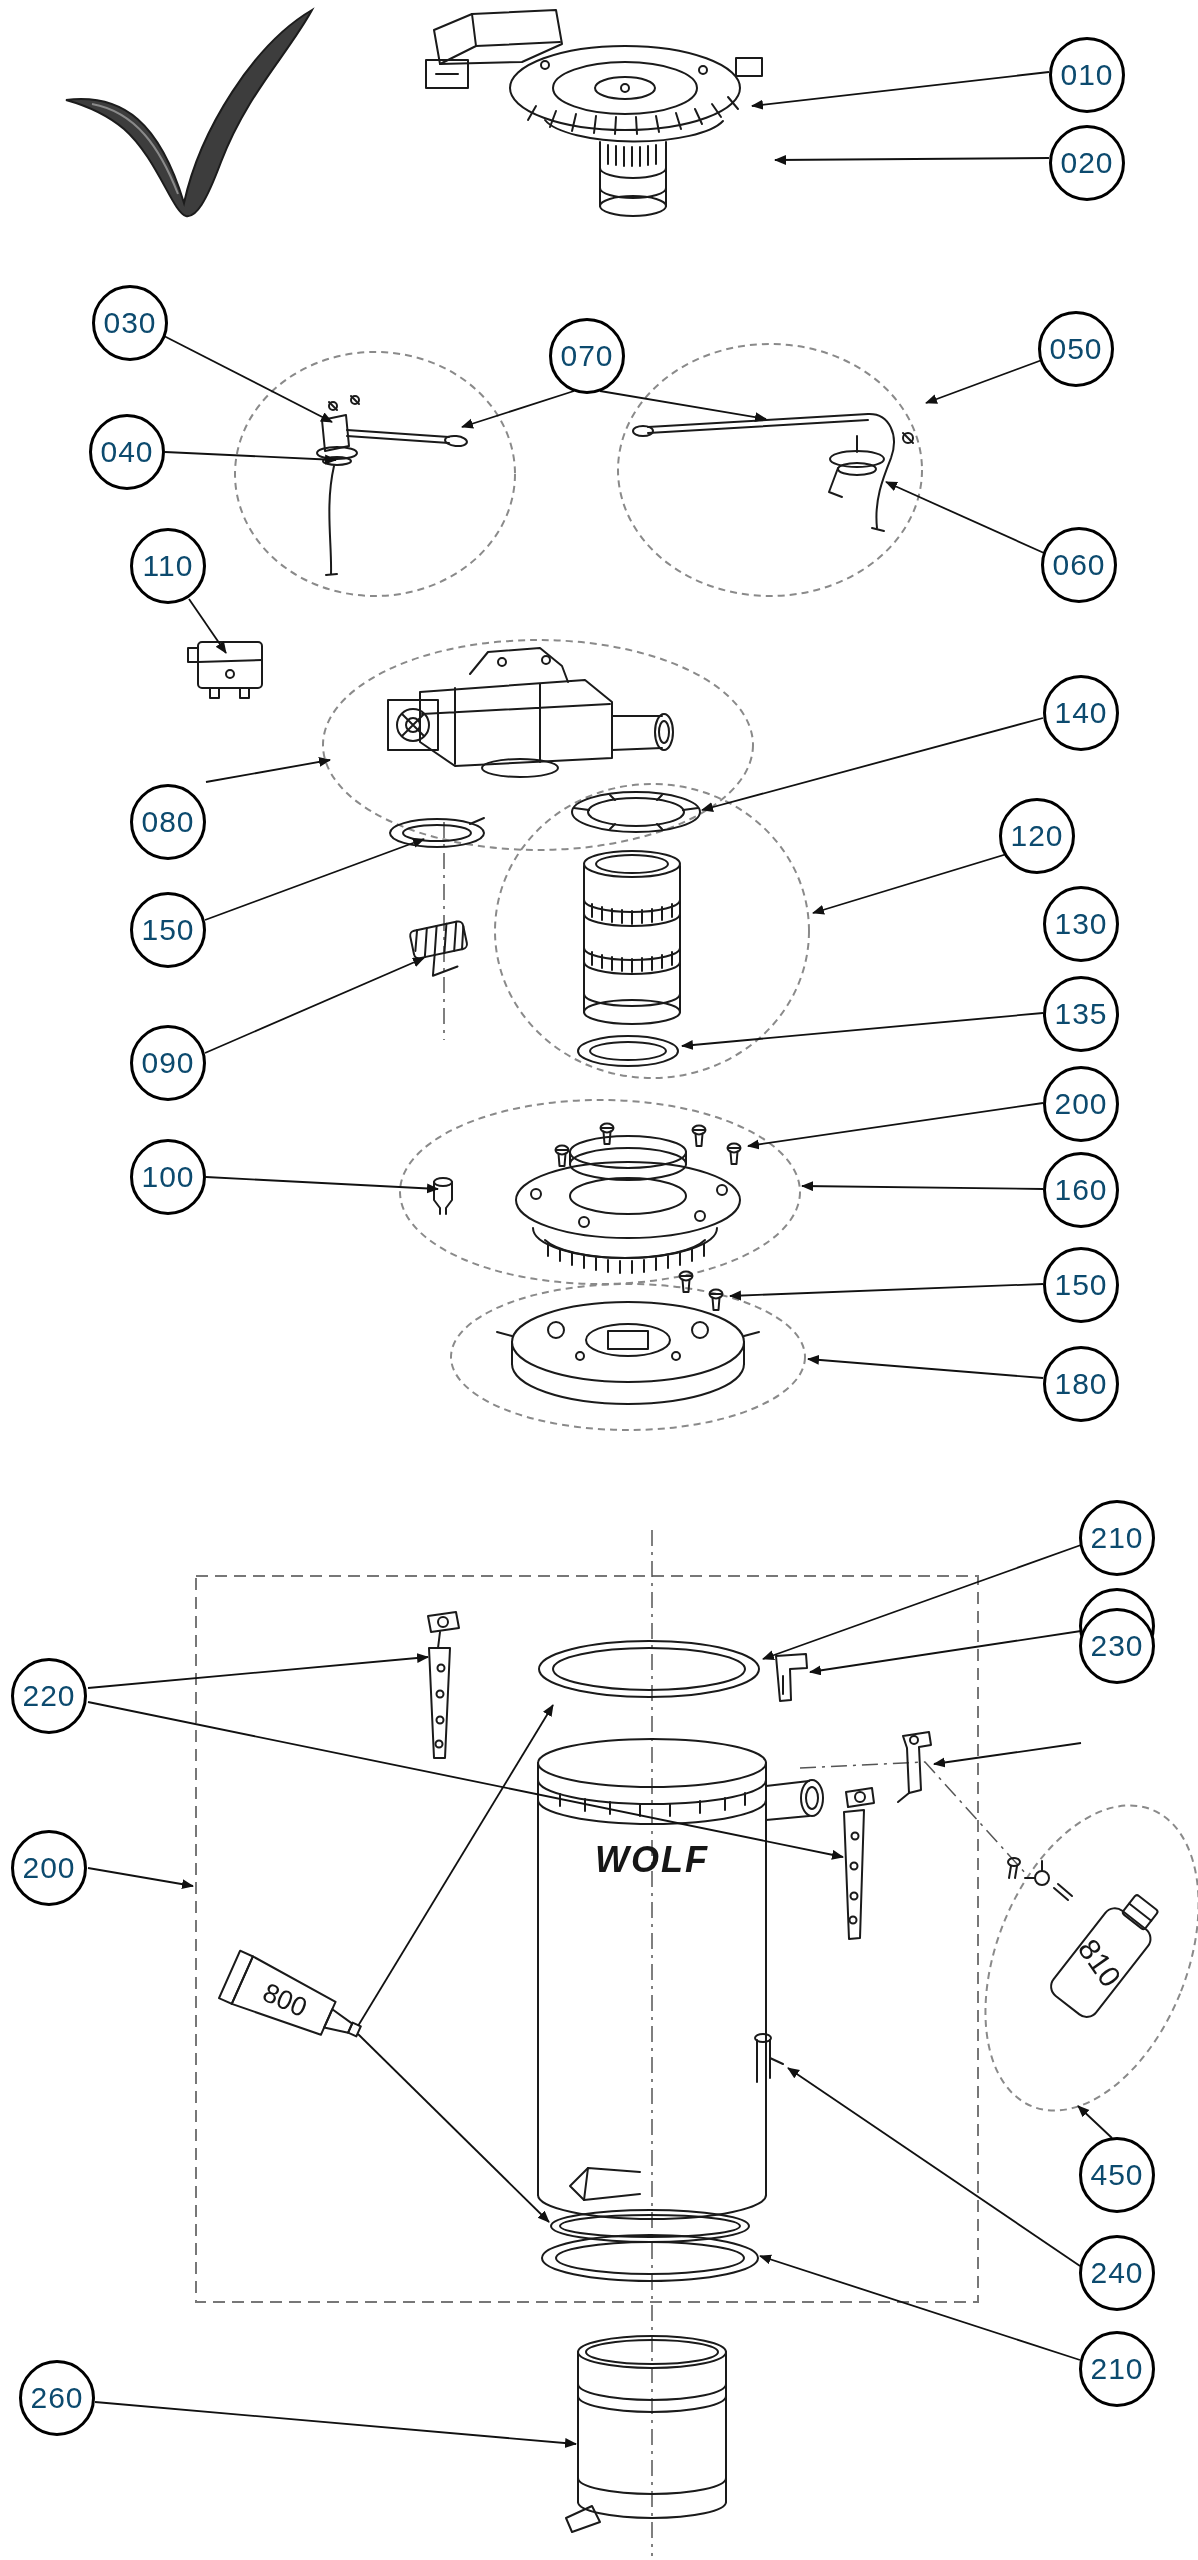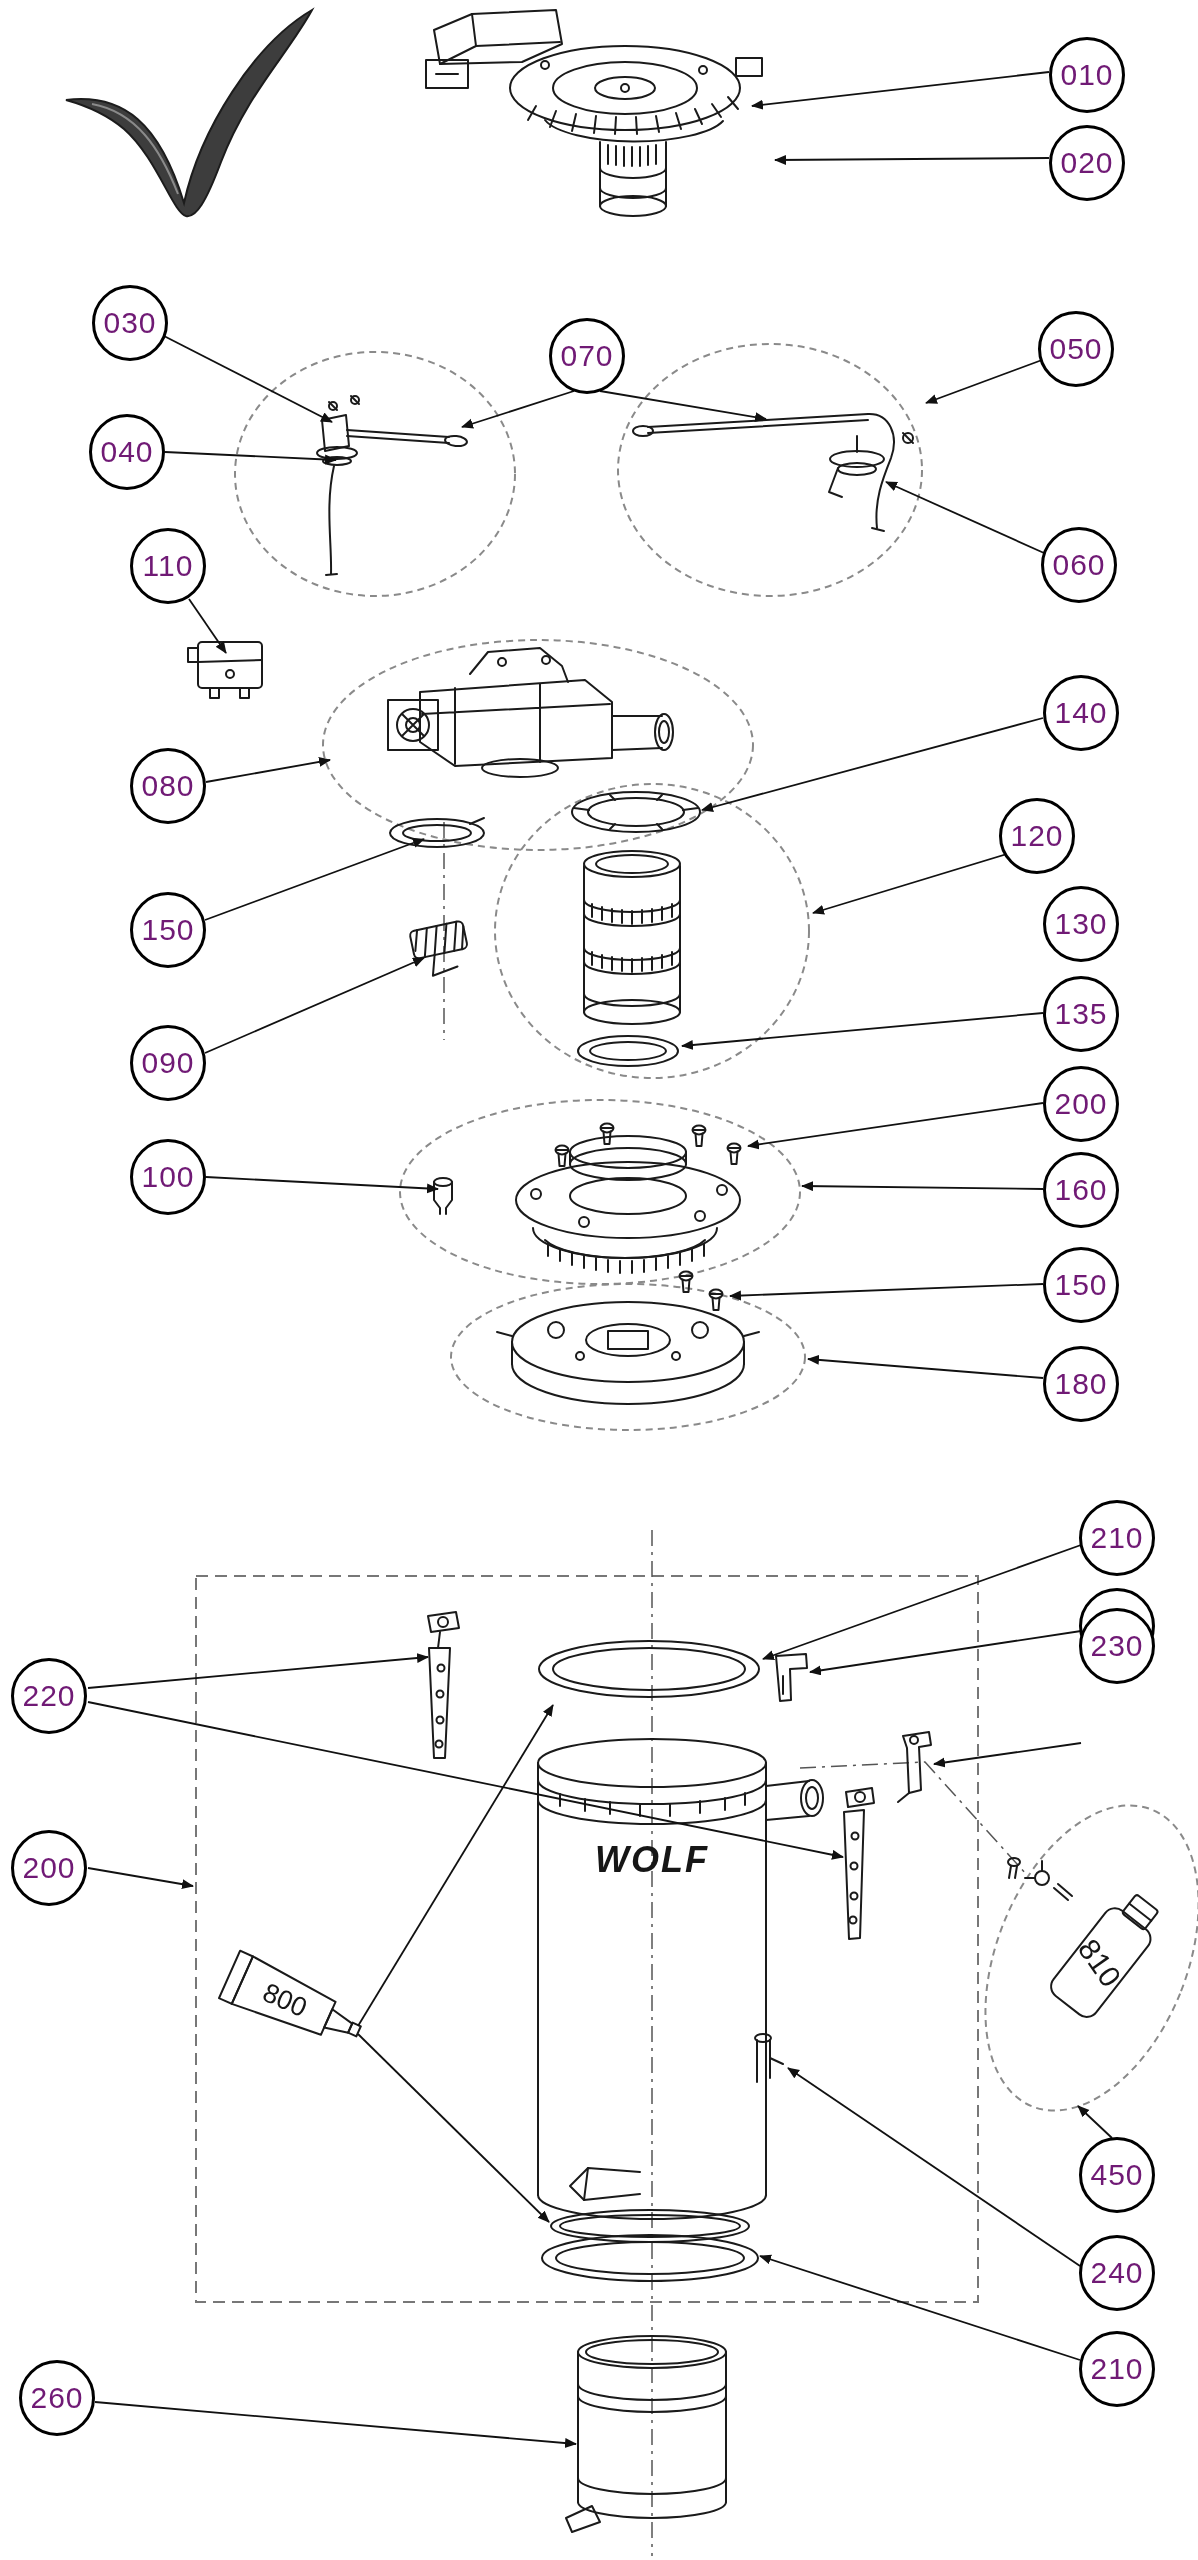--- a/index.html
+++ b/index.html
@@ -10,21 +10,21 @@
   svg.art { position:absolute; left:0; top:0; z-index:1; }
   .p      { stroke:#1a1a1a; stroke-width:2; fill:none; stroke-linejoin:round; stroke-linecap:round; }
   .dash   { stroke:#8a8a8a; stroke-width:2; fill:none; stroke-dasharray:7 5; }
   .dashbox{ stroke:#777777; stroke-width:2; fill:none; stroke-dasharray:12 7; }
   .leader { stroke:#111111; stroke-width:1.8; fill:none; }
   .cl     { stroke:#555555; stroke-width:1.5; fill:none; stroke-dasharray:16 6 3 6; }
   .callout {
     position:absolute; width:76px; height:76px; box-sizing:border-box;
     border:3px solid #000000; border-radius:50%; background:#ffffff;
     display:flex; align-items:center; justify-content:center;
-    font-size:30px; color:#701a75; z-index:3; letter-spacing:1px;
+    font-size:30px; color:#0c4a6e; z-index:3; letter-spacing:1px;
   }
 </style>
 </head>
 <body>
 
 <div class="page">
 
   <svg class="art" width="1198" height="2560" viewBox="0 0 1198 2560">
     <defs>
       <marker id="arr" markerWidth="14" markerHeight="12" refX="11" refY="5" orient="auto" markerUnits="userSpaceOnUse">
@@ -339,21 +339,21 @@
 
   <div class="callout" style="left:1049px;top:37px">010</div>
   <div class="callout" style="left:1049px;top:125px">020</div>
   <div class="callout" style="left:92px;top:285px">030</div>
   <div class="callout" style="left:89px;top:414px">040</div>
   <div class="callout" style="left:549px;top:318px">070</div>
   <div class="callout" style="left:1038px;top:311px">050</div>
   <div class="callout" style="left:1041px;top:527px">060</div>
   <div class="callout" style="left:130px;top:528px">110</div>
   <div class="callout" style="left:1043px;top:675px">140</div>
-  <div class="callout" style="left:130px;top:748px">080</div>
+  <div class="callout" style="left:130px;top:784px">080</div>
   <div class="callout" style="left:999px;top:798px">120</div>
   <div class="callout" style="left:130px;top:892px">150</div>
   <div class="callout" style="left:1043px;top:886px">130</div>
   <div class="callout" style="left:1043px;top:976px">135</div>
   <div class="callout" style="left:130px;top:1025px">090</div>
   <div class="callout" style="left:1043px;top:1066px">200</div>
   <div class="callout" style="left:130px;top:1139px">100</div>
   <div class="callout" style="left:1043px;top:1152px">160</div>
   <div class="callout" style="left:1043px;top:1247px">150</div>
   <div class="callout" style="left:1043px;top:1346px">180</div>

